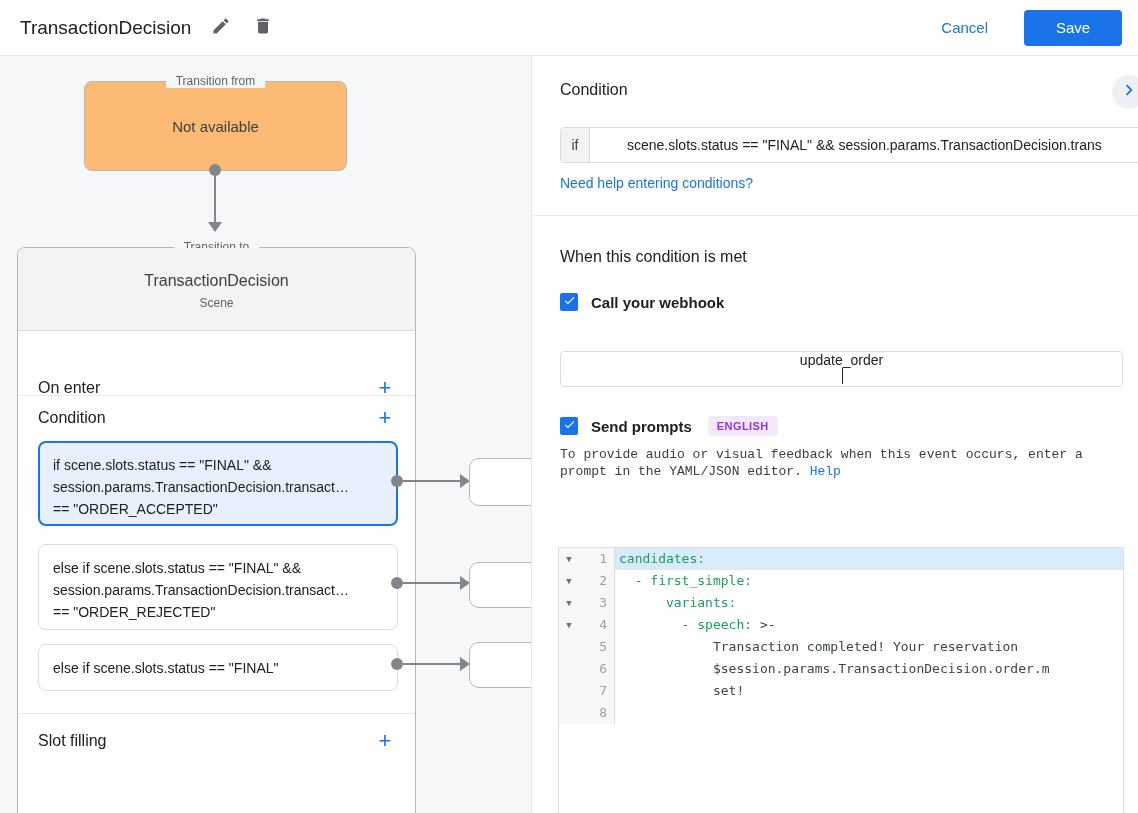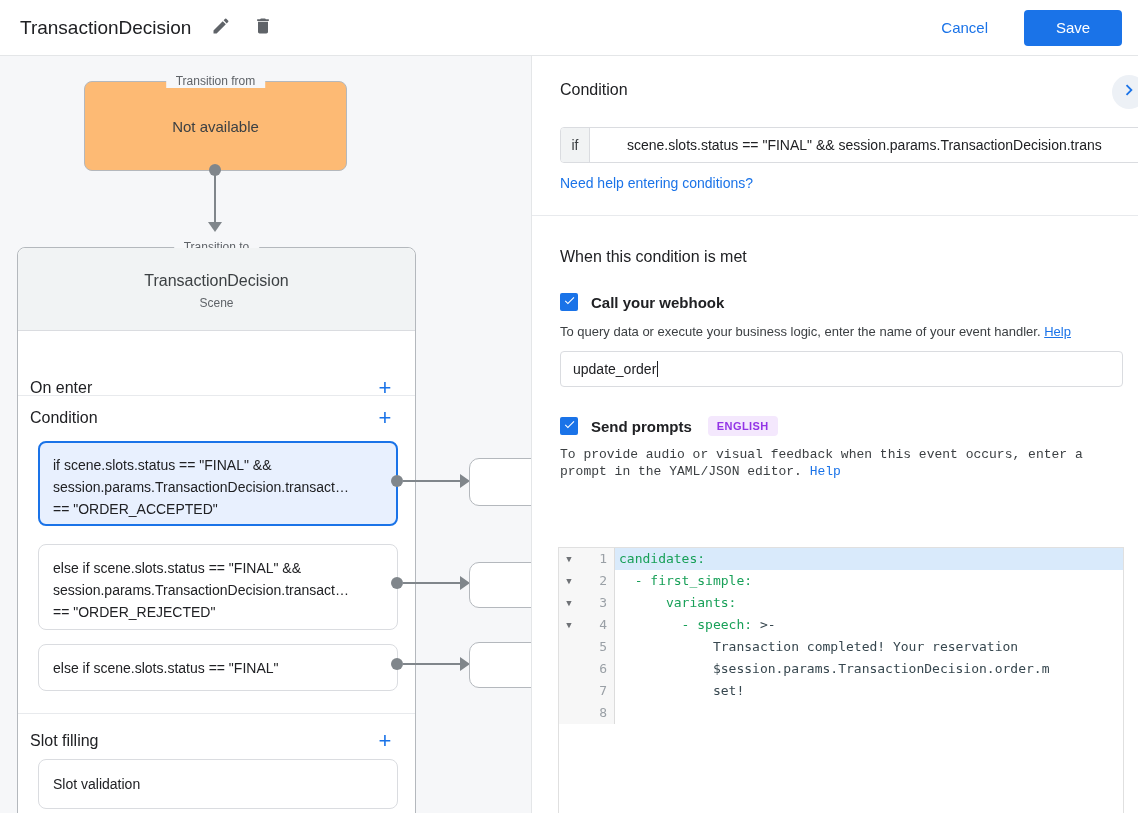--- a/index.html
+++ b/index.html
@@ -32,21 +32,21 @@
   .arrow-down { position:absolute; left:208px; top:166px; width:0; height:0;
                 border-left:7px solid transparent; border-right:7px solid transparent; border-top:10px solid #80868b; }
 
   .scene-card { position:absolute; left:17px; top:191px; width:399px; height:660px;
                 background:#fff; border:1px solid #b4b8bd; border-radius:8px; }
   .scene-head { position:absolute; left:0; top:0; right:0; height:83px; background:#f1f3f4;
                 border-bottom:1px solid #dadce0; border-radius:8px 8px 0 0; text-align:center; }
   .scene-head .sc-title { font-size:16px; color:#3c4043; margin-top:24px; }
   .scene-head .sc-sub { font-size:12px; color:#5f6368; margin-top:6px; }
 
-  .sec-label { position:absolute; left:12px; font-size:16px; color:#202124; }
+  .sec-label { position:absolute; left:20px; font-size:16px; color:#202124; }
   .plus { position:absolute; right:20px; width:20px; height:20px; color:#1a73e8; font-size:22px;
           line-height:20px; text-align:center; cursor:pointer; font-weight:400; }
   .sec-divider { position:absolute; left:0; right:0; height:1px; background:#e8eaed; }
 
   .cond-card { position:absolute; left:20px; width:360px; background:#fff; border:1px solid #dadce0;
                border-radius:8px; padding:12px 14px; font-size:14px; color:#202124; line-height:22px; cursor:pointer; }
   .cond-card.selected { background:#e8f0fe; border:2px solid #1a73e8; padding:11px 13px; }
   .cond-line { white-space:nowrap; overflow:hidden; }
 
   .hline { position:absolute; height:2px; background:#80868b; }
@@ -76,21 +76,21 @@
   .check-row { position:absolute; left:28px; display:flex; align-items:center; }
   .checkbox { width:18px; height:18px; background:#1a73e8; border-radius:2px; display:flex;
               align-items:center; justify-content:center; cursor:pointer; flex:none; }
   .check-label { font-size:15px; font-weight:700; color:#202124; margin-left:13px; }
   .desc { position:absolute; left:28px; font-size:13px; color:#3c4043; width:562px; line-height:17px; }
   .desc .link { font-size:13px; }
   .u { text-decoration:underline; }
 
   .text-input { position:absolute; left:28px; width:563px; height:36px; border:1px solid #dadce0;
                 border-radius:4px; background:#fff; display:flex; align-items:center; padding:0 12px;
-                font-size:14px; color:#202124; cursor:text; }
+                font-size:14px; color:#202124; cursor:text;flex-direction:column; }
   .caret { display:inline-block; width:1px; height:16px; background:#202124; margin-left:1px; }
 
   .badge { display:inline-block; margin-left:16px; background:#f4e8fd; color:#9334e6; font-size:11px;
            font-weight:700; letter-spacing:.4px; padding:4px 9px; border-radius:4px; }
 
   .tabs { position:absolute; left:22px; top:441px; display:flex; }
   .tab { width:110px; height:36px; display:flex; align-items:center; justify-content:center;
          font-size:14px; font-weight:500; color:#5f6368; cursor:pointer; }
   .tab.active { background:#e8f0fe; color:#1a73e8; }
 
@@ -170,23 +170,20 @@
     </div>
 
     <div class="cond-card" style="top:396px; height:47px;">
       <div class="cond-line">else if scene.slots.status == "FINAL"</div>
     </div>
 
     <div class="sec-divider" style="top:465px;"></div>
 
     <div class="sec-label" style="top:484px;">Slot filling</div>
     <div class="plus" style="top:483px;">+</div>
-    <div class="cond-card" style="top:511px; height:50px; display:flex; align-items:center;">
-      <div class="cond-line">Slot validation</div>
-    </div>
   </div>
 
   <div class="dot" style="left:391px; top:419px;"></div>
   <div class="hline" style="left:403px; top:424px; width:57px;"></div>
   <div class="arrow-right" style="left:460px; top:418px;"></div>
   <div class="target-box" style="top:402px; height:48px;"></div>
 
   <div class="dot" style="left:391px; top:521px;"></div>
   <div class="hline" style="left:403px; top:526px; width:57px;"></div>
   <div class="arrow-right" style="left:460px; top:520px;"></div>
@@ -225,24 +222,20 @@
   <div class="check-row" style="top:237px;text-align:right;">
     <div class="checkbox">
       <span>
         <svg width="13" height="13" viewBox="0 0 24 24">
             <path fill="#fff" d="M9 16.17L4.83 12l-1.42 1.41L9 19 21 7l-1.41-1.41z"></path>
           </svg>
       </span>
     </div>
     <span class="check-label">Call your webhook</span>
   </div>
-  <div class="desc" style="top:267px;">
-    <span>To query data or execute your business logic, enter the name of your event handler.</span>
-    <span class="link u">Help</span>
-  </div>
   <div class="text-input" style="top:295px;">
     <span>update_order</span>
     <span class="caret"></span>
   </div>
 
   <div class="check-row" style="top:360px;">
     <div class="checkbox">
       <span>
         <svg width="13" height="13" viewBox="0 0 24 24">
             <path fill="#fff" d="M9 16.17L4.83 12l-1.42 1.41L9 19 21 7l-1.41-1.41z"></path>

